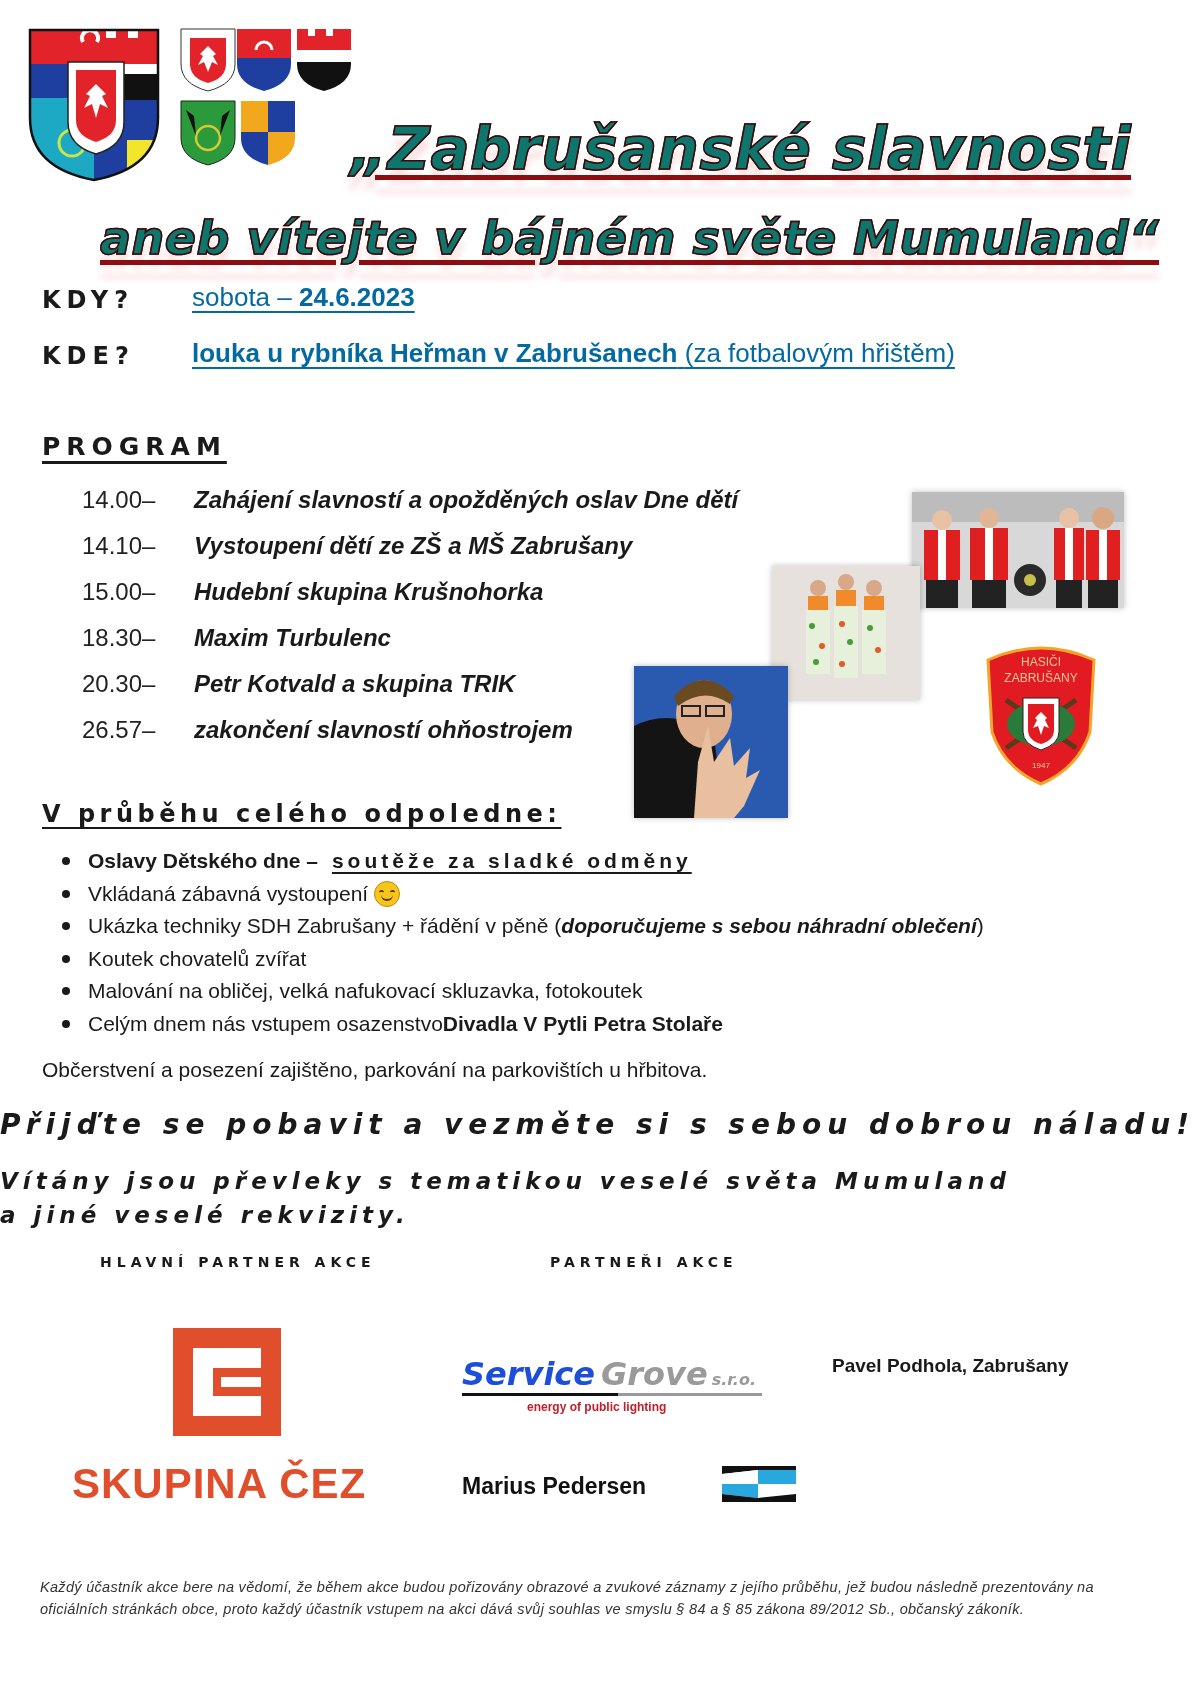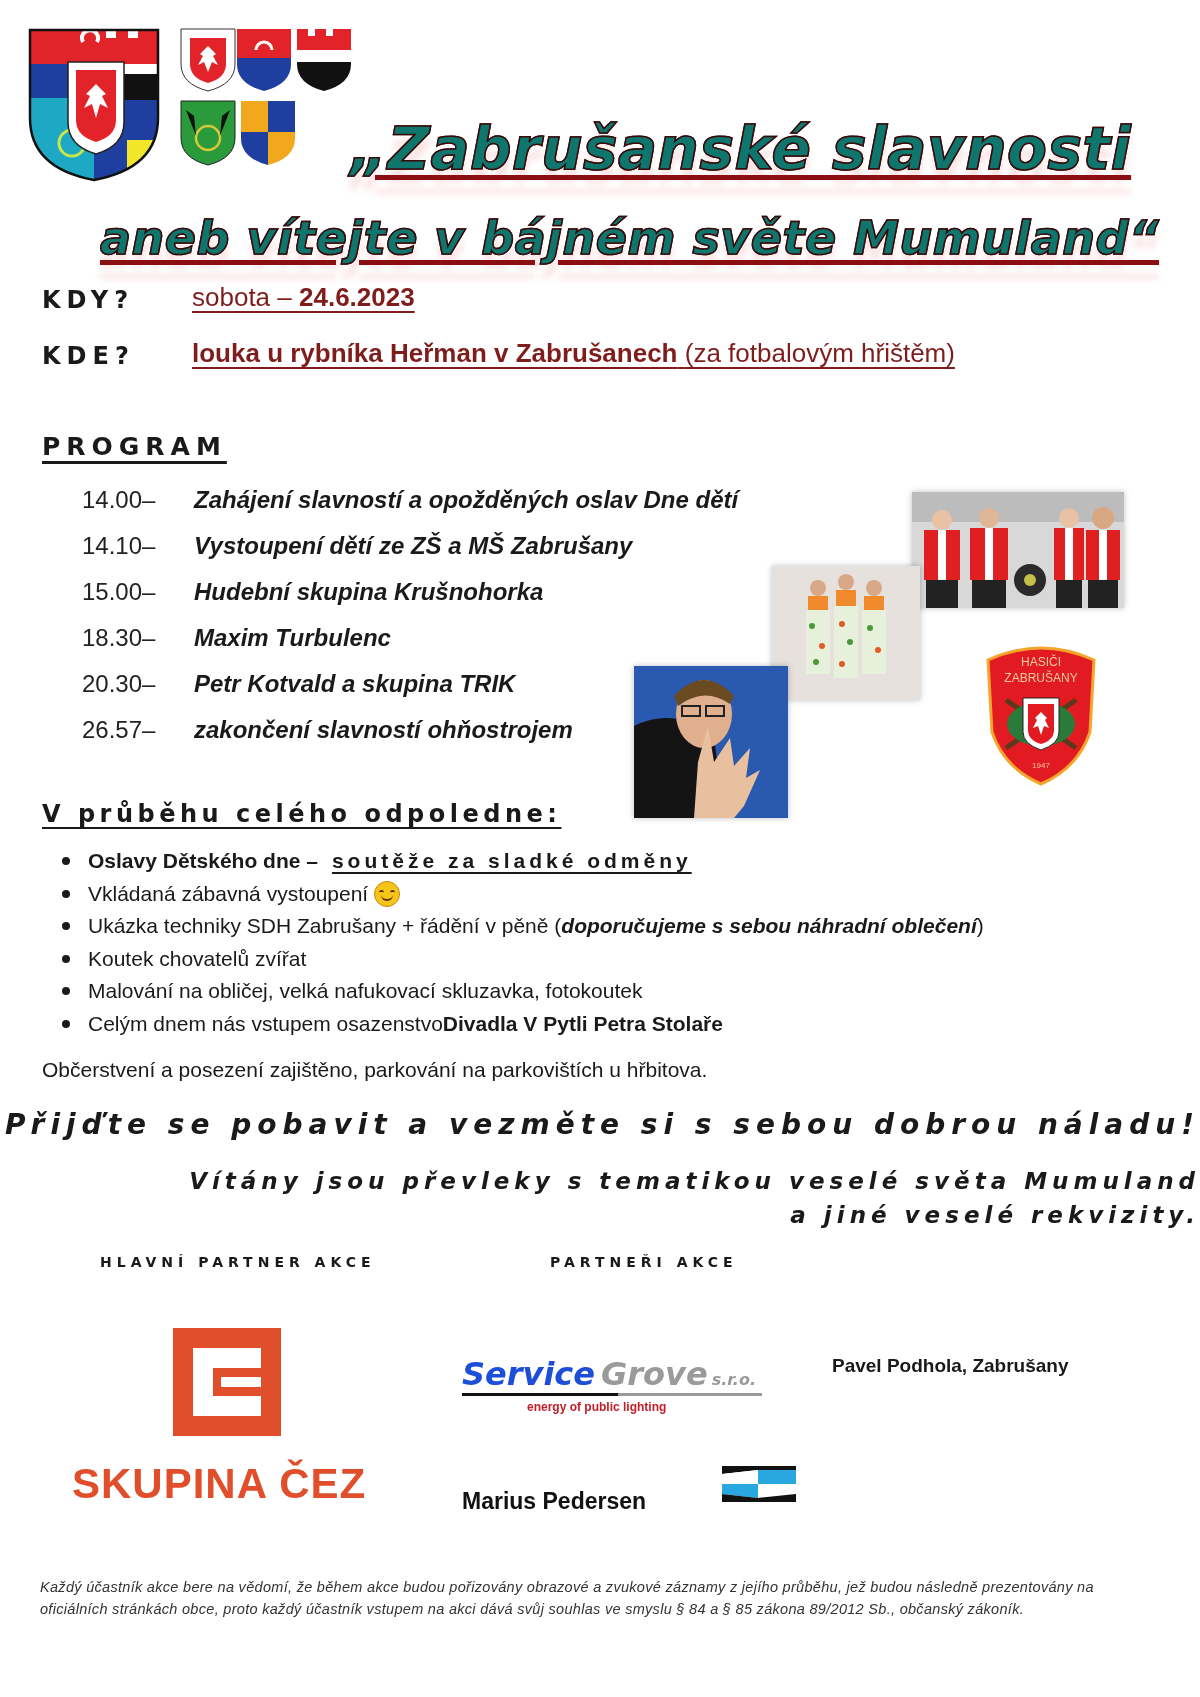--- a/index.html
+++ b/index.html
@@ -6,21 +6,21 @@
   body { width: 1200px; height: 1697px; position: relative; overflow: hidden; font-family: "Liberation Sans", "DejaVu Sans", sans-serif; color: #111; }
 
   
   .title { position: absolute; font-family: "DejaVu Sans", "Liberation Sans", sans-serif; font-style: italic; font-weight: bold; color: #0f766e;
     -webkit-text-stroke: 1.5px #3a0a0a; text-decoration: underline; text-decoration-color: #8a0e12; text-decoration-thickness: 5px; text-underline-offset: 6px;
     text-shadow: 0 14px 6px rgba(226,27,34,0.12); white-space: nowrap; letter-spacing: 0.5px; margin-top: 27px; }
   .title1 { left: 350px; top: 88px; font-size: 58px; }
   .title2 { left: 100px; top: 184px; font-size: 46px; }
 
   .label-caps { position: absolute; font-weight: bold; letter-spacing: 6px; font-size: 24px; color: #1a1a1a; font-family: "DejaVu Sans", sans-serif; }
-  .info-val { position: absolute; font-size: 26px; color: #7f1d1d; text-decoration: underline; text-decoration-thickness: 2px; text-underline-offset: 5px; white-space: nowrap; }
+  .info-val { position: absolute; font-size: 26px; color: #0369a1; text-decoration: underline; text-decoration-thickness: 2px; text-underline-offset: 5px; white-space: nowrap; }
   .info-val b { font-weight: bold; }
   .info-val .light { font-weight: normal; }
 
   .program-heading { text-decoration: underline; text-decoration-thickness: 3px; text-underline-offset: 6px; }
 
   .prog-row { position: absolute; left: 42px; height: 40px; display: flex; align-items: center; font-size: 24px; white-space: nowrap; }
   .prog-time { width: 100px; color: #222; text-align: right; }
   .prog-dash { width: 52px; color: #222; }
   .prog-title { font-weight: bold; font-style: italic; color: #1a1a1a; }
 
@@ -32,42 +32,42 @@
   .bullets li { height: 32.5px; font-size: 21px; color: #1a1a1a; display: flex; align-items: center; white-space: nowrap; }
   .bullets li .dot { width: 8px; height: 8px; border-radius: 50%; background: #1a1a1a; margin-right: 18px; flex-shrink: 0; }
   .spaced-u { letter-spacing: 4px; font-weight: bold; text-decoration: underline; text-decoration-thickness: 2px; text-underline-offset: 4px; margin-left: 14px; }
   .smiley { display: inline-block; width: 24px; height: 24px; border-radius: 50%; background: #f5c518; border: 1.5px solid #c9850a; margin-left: 6px; position: relative; }
   .smiley::before, .smiley::after { content: ""; position: absolute; top: 8px; width: 5px; height: 3px; border-top: 2px solid #5a3000; border-radius: 50% 50% 0 0; }
   .smiley::before { left: 4px; } .smiley::after { right: 4px; }
   .smiley span { position: absolute; left: 6px; top: 12px; width: 12px; height: 5px; border-bottom: 2px solid #5a3000; border-radius: 0 0 8px 8px; }
 
   .plain-line { position: absolute; left: 42px; top: 1058px; font-size: 21px; color: #1a1a1a; white-space: nowrap; }
 
-  .slogan { position: absolute; font-weight: bold; font-style: italic; letter-spacing: 5px; color: #1a1a1a; white-space: nowrap; text-align: right; font-family: "DejaVu Sans", sans-serif; }
+  .slogan { position: absolute; font-weight: bold; font-style: italic; letter-spacing: 5px; color: #1a1a1a; white-space: nowrap; text-align: left; font-family: "DejaVu Sans", sans-serif; }
 
   .partner-label { position: absolute; font-size: 14px; font-weight: bold; letter-spacing: 5px; color: #1a1a1a; font-family: "DejaVu Sans", sans-serif; }
 
   .cez-logo { position: absolute; left: 173px; top: 1328px; width: 108px; height: 108px; background: #e04e2b; }
   .cez-logo .i1 { position: absolute; left: 20px; top: 20px; width: 68px; height: 68px; background: #fff; }
   .cez-logo .i2 { position: absolute; left: 40px; top: 40px; width: 48px; height: 9px; background: #e04e2b; }
   .cez-logo .i3 { position: absolute; left: 40px; top: 40px; width: 8px; height: 28px; background: #e04e2b; }
   .cez-logo .i4 { position: absolute; left: 40px; top: 59px; width: 48px; height: 9px; background: #e04e2b; }
   .cez-name { position: absolute; left: 72px; top: 1460px; font-size: 42px; font-weight: bold; color: #e04e2b; letter-spacing: 1px; }
 
   .sg-logo { position: absolute; left: 462px; top: 1355px; }
   .sg-main { font-family: "DejaVu Sans", sans-serif; font-size: 32px; font-weight: bold; font-style: italic; white-space: nowrap; }
   .sg-main .s1 { color: #1d4ed8; }
   .sg-main .s2 { color: #9a9a9a; margin-left: 6px; }
   .sg-main .s3 { color: #9a9a9a; font-size: 16px; margin-left: 4px; }
   .sg-line { height: 3px; width: 300px; background: linear-gradient(90deg, #111 0 52%, #9a9a9a 52% 100%); margin-top: 0px; }
   .sg-tag { font-size: 12px; font-weight: bold; color: #c0202a; margin-left: 65px; margin-top: 4px; }
 
   .pavel { position: absolute; left: 832px; top: 1355px; font-size: 19px; font-weight: bold; color: #1a1a1a; }
 
-  .mp-name { position: absolute; left: 462px; top: 1473px; font-size: 23px; font-weight: bold; color: #111; margin-top: 15px; }
+  .mp-name { position: absolute; left: 462px; top: 1473px; font-size: 23px; font-weight: bold; color: #111; }
   .mp-logo { position: absolute; left: 722px; top: 1466px; width: 74px; height: 36px; background: #fff; overflow: hidden; }
 
   .disclaimer { position: absolute; left: 40px; top: 1576px; width: 1125px; font-size: 14.5px; font-style: italic; color: #333; line-height: 22px; letter-spacing: 0.3px; }
 
   .crest { position: absolute; }
 </style>
 </head>
 <body>
 
 <svg class="crest" style="left:28px;top:28px" width="132" height="154" viewBox="0 0 132 154">

